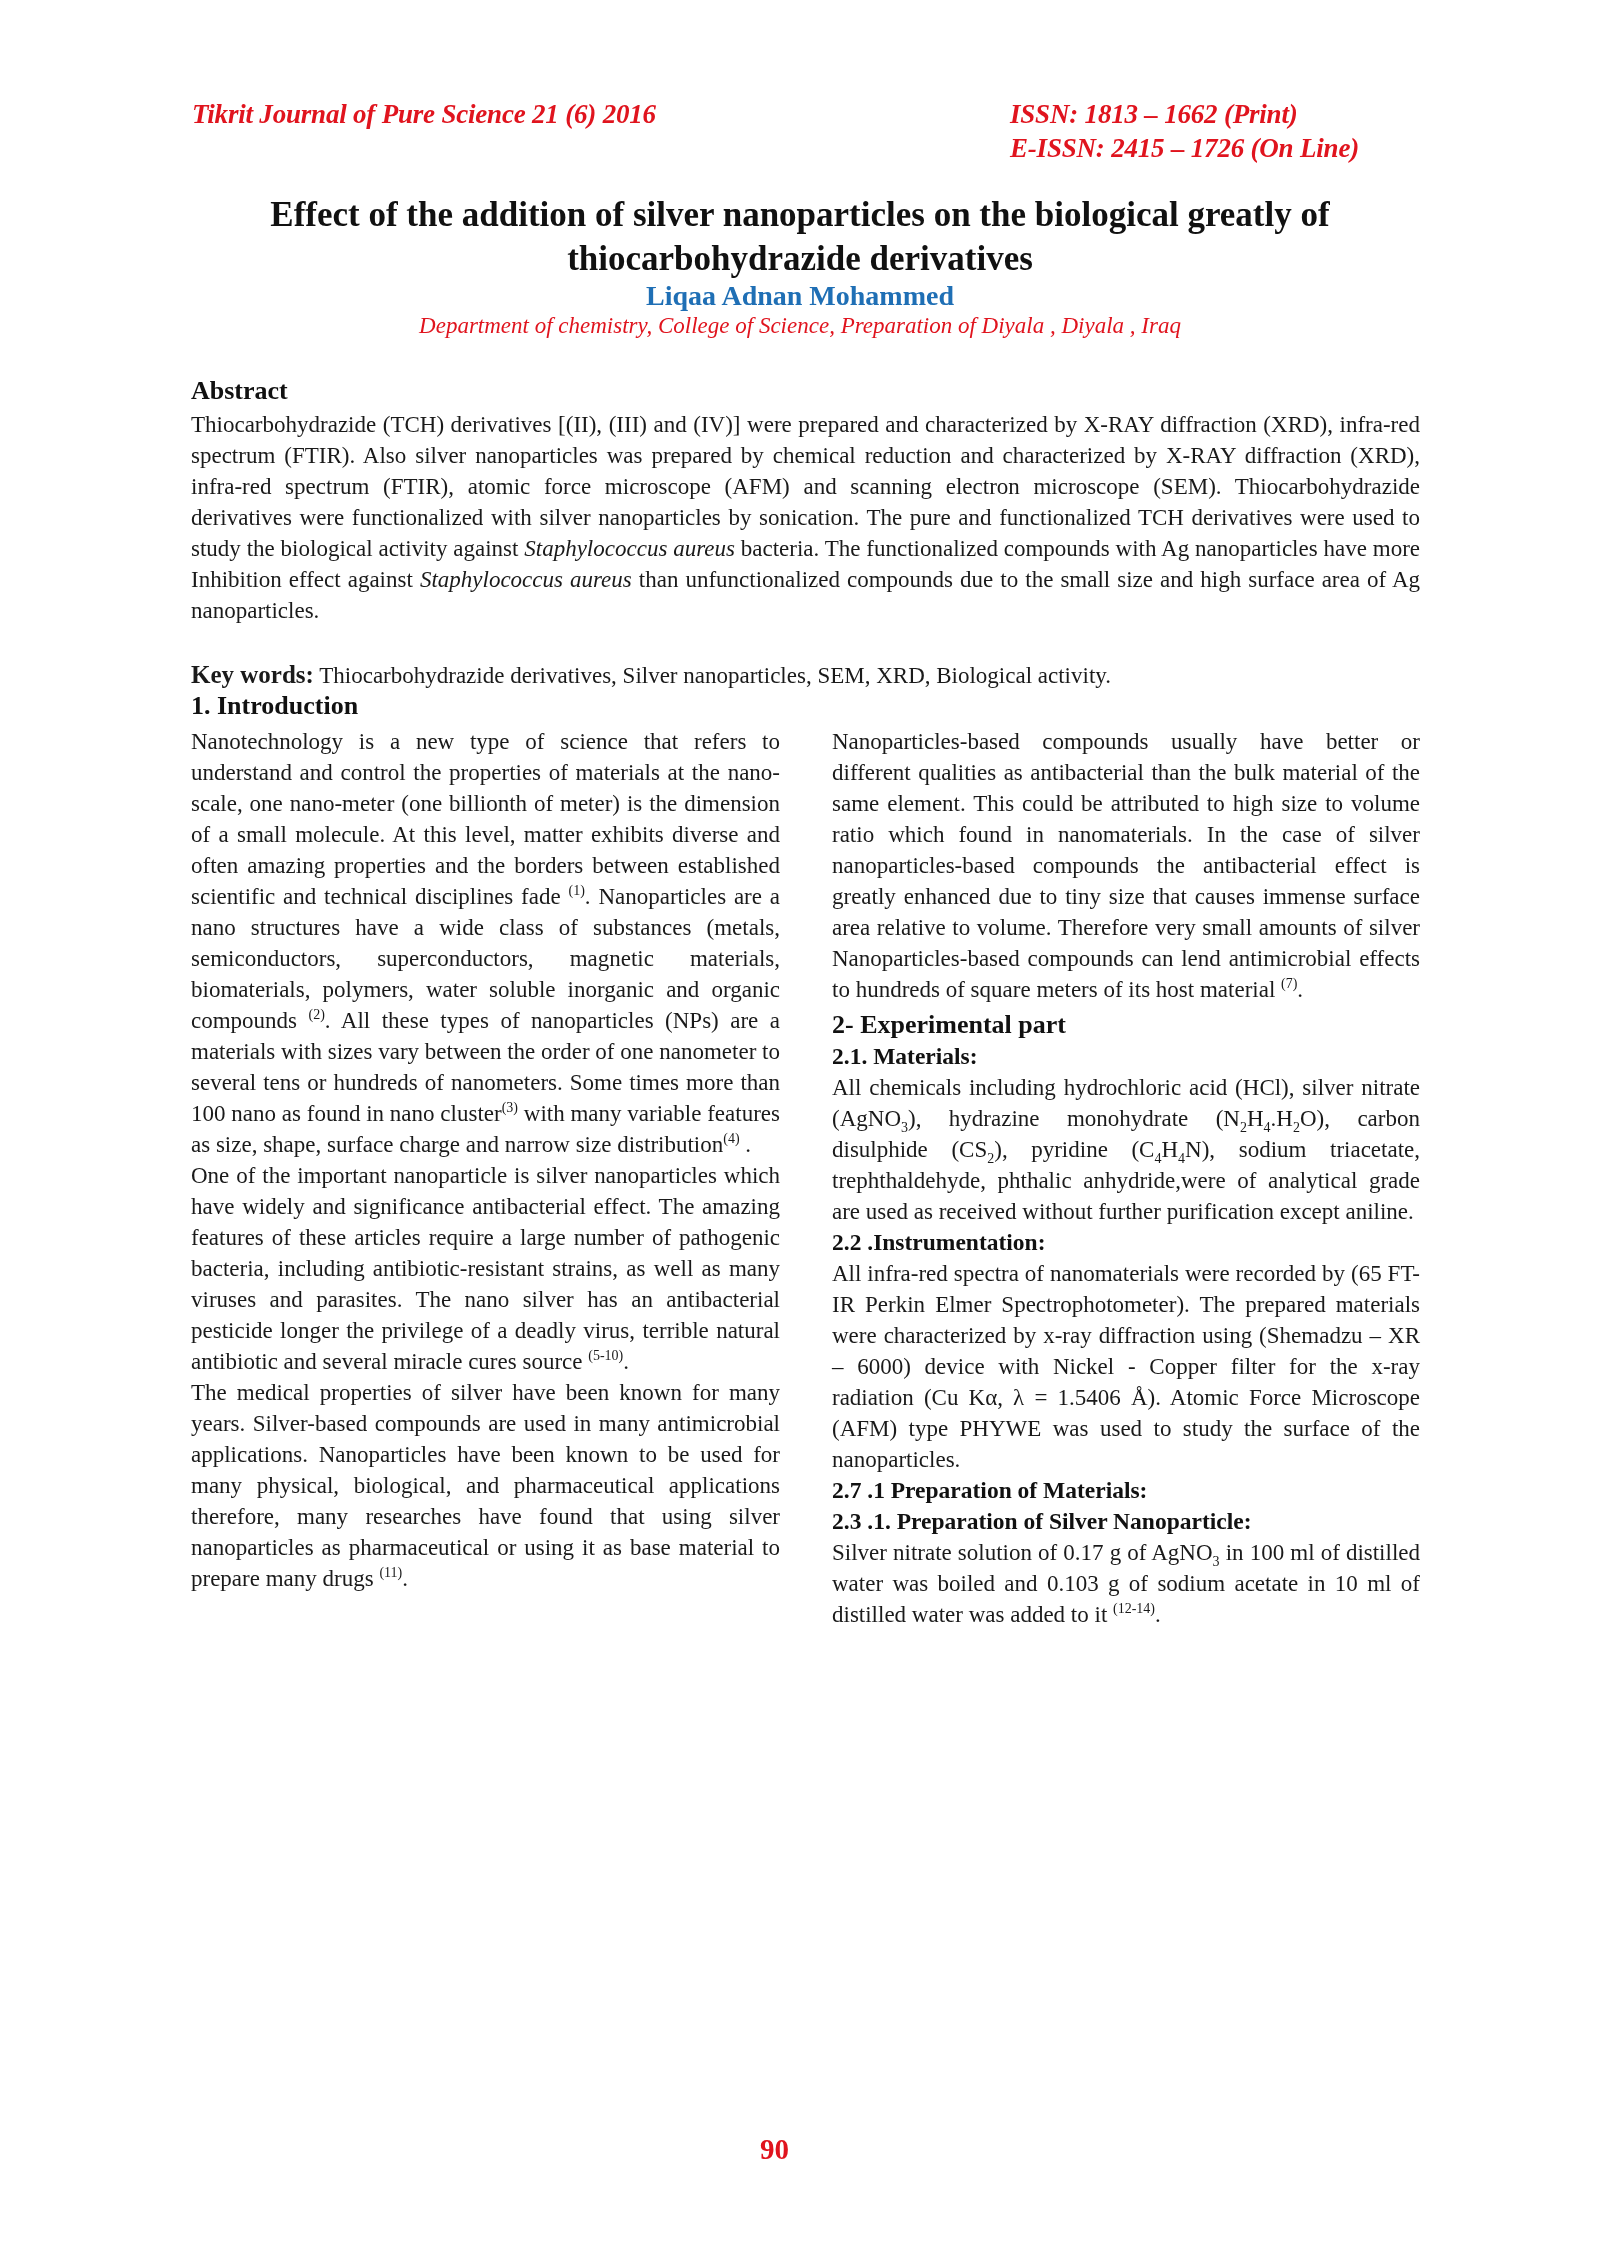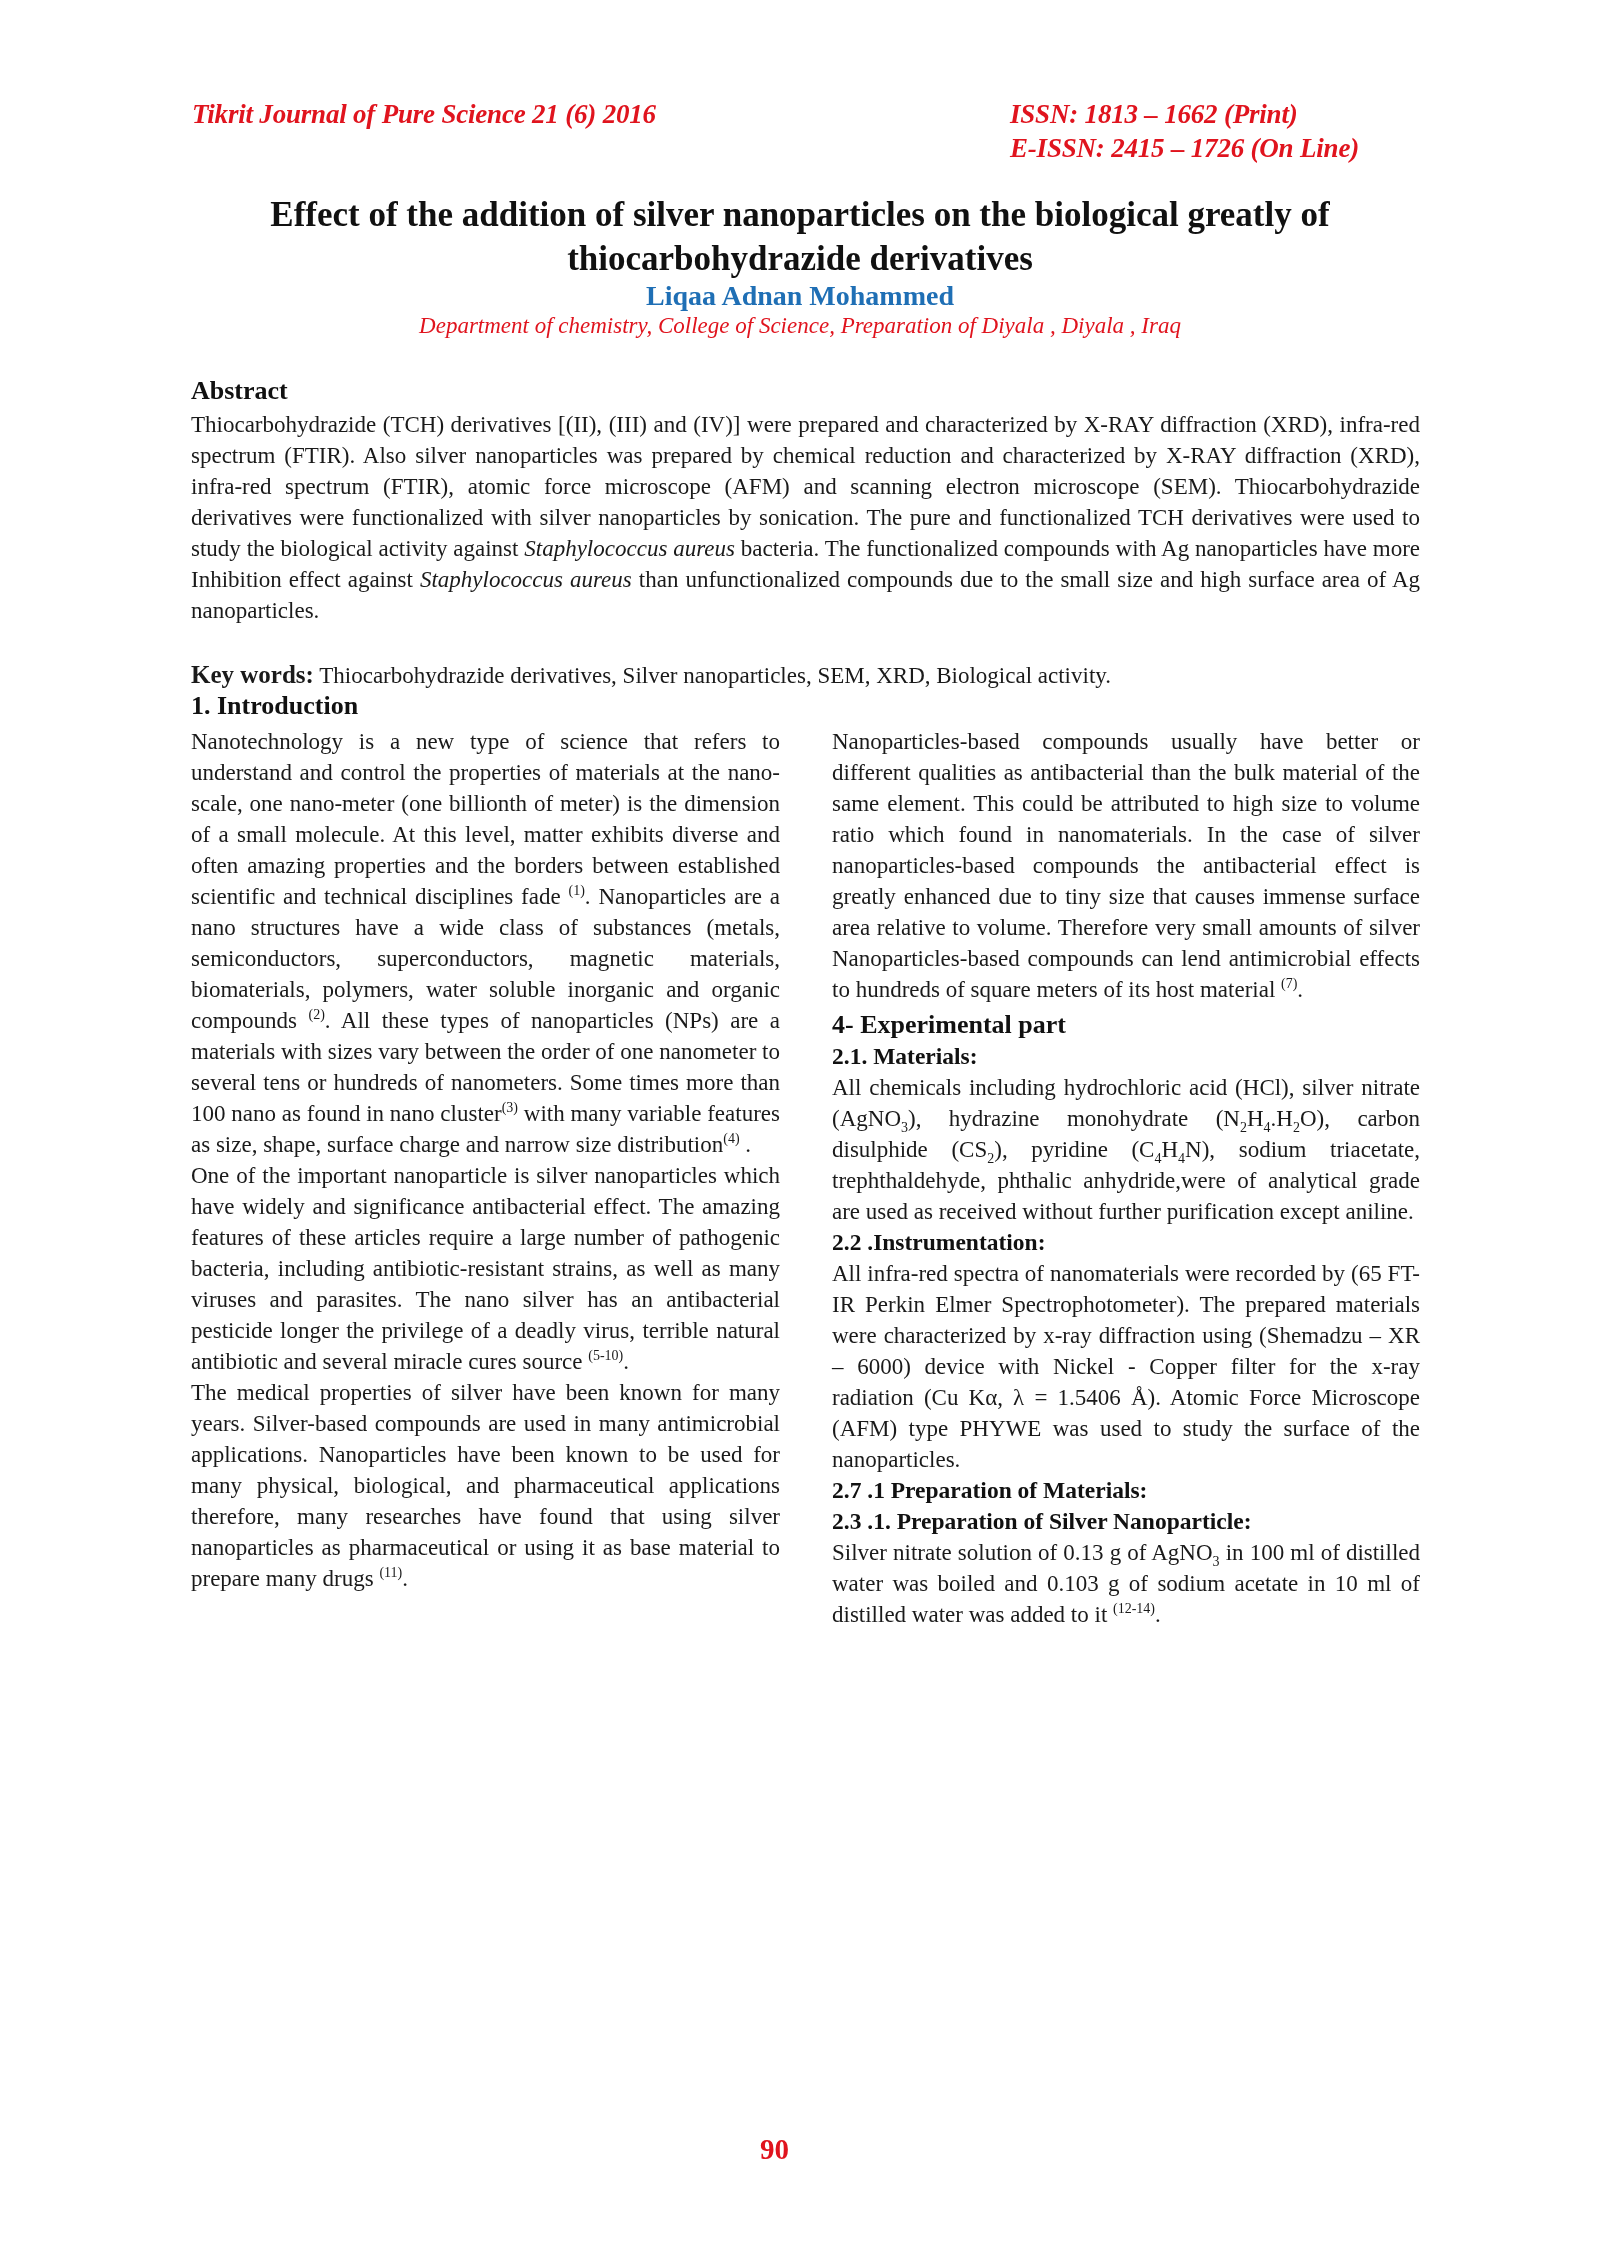--- a/index.html
+++ b/index.html
@@ -52,23 +52,23 @@
 <div class="abs h2" id="intro-head">1. Introduction</div>
 
 <div class="abs body col" id="col-left">
   <p><span>Nanotechnology is a new type of science that refers to understand and control the properties of materials at the nano-scale, one nano-meter (one billionth of meter) is the dimension of a small molecule. At this level, matter exhibits diverse and often amazing properties and the borders between established scientific and technical disciplines fade </span><sup>(1)</sup><span>. Nanoparticles are a nano structures have a wide class of substances (metals, semiconductors, superconductors, magnetic materials, biomaterials, polymers, water soluble inorganic and organic compounds </span><sup>(2)</sup><span>. All these types of nanoparticles (NPs) are a materials with sizes vary between the order of one nanometer to several tens or hundreds of nanometers. Some times more than 100 nano as found in nano cluster</span><sup>(3)</sup><span> with many variable features as size, shape, surface charge and narrow size distribution</span><sup>(4)</sup><span> .</span></p>
   <p><span>One of the important nanoparticle is silver nanoparticles which have widely and significance antibacterial effect. The amazing features of these articles require a large number of pathogenic bacteria, including antibiotic-resistant strains, as well as many viruses and parasites. The nano silver has an antibacterial pesticide longer the privilege of a deadly virus, terrible natural antibiotic and several miracle cures source </span><sup>(5-10)</sup><span>.</span></p>
   <p><span>The medical properties of silver have been known for many years. Silver-based compounds are used in many antimicrobial applications. Nanoparticles have been known to be used for many physical, biological, and pharmaceutical applications therefore, many researches have found that using silver nanoparticles as pharmaceutical or using it as base material to prepare many drugs </span><sup>(11)</sup><span>.</span></p>
 </div>
 
 <div class="abs body col" id="col-right">
   <p><span>Nanoparticles-based compounds usually have better or different qualities as antibacterial than the bulk material of the same element. This could be attributed to high size to volume ratio which found in nanomaterials. In the case of silver nanoparticles-based compounds the antibacterial effect is greatly enhanced due to tiny size that causes immense surface area relative to volume. Therefore very small amounts of silver Nanoparticles-based compounds can lend antimicrobial effects to hundreds of square meters of its host material </span><sup>(7)</sup><span>.</span></p>
-  <div class="h2">4- Experimental part</div>
+  <div class="h2">2- Experimental part</div>
   <div class="h3">2.1. Materials:</div>
   <p><span>All chemicals including hydrochloric acid (HCl), silver nitrate (AgNO</span><sub>3</sub><span>), hydrazine monohydrate (N</span><sub>2</sub><span>H</span><sub>4</sub><span>.H</span><sub>2</sub><span>O), carbon disulphide (CS</span><sub>2</sub><span>), pyridine (C</span><sub>4</sub><span>H</span><sub>4</sub><span>N), sodium triacetate, trephthaldehyde, phthalic anhydride,were of analytical grade are used as received without further purification except aniline.</span></p>
   <div class="h3">2.2 .Instrumentation:</div>
   <p>All infra-red spectra of nanomaterials were recorded by (65 FT-IR Perkin Elmer Spectrophotometer). The prepared materials were characterized by x-ray diffraction using (Shemadzu – XR – 6000) device with Nickel - Copper filter for the x-ray radiation (Cu Kα, λ = 1.5406 Å). Atomic Force Microscope (AFM) type PHYWE was used to study the surface of the nanoparticles.</p>
   <div class="h3">2.7 .1 Preparation of Materials:</div>
   <div class="h3">2.3 .1. Preparation of Silver Nanoparticle:</div>
-  <p><span>Silver nitrate solution of 0.13 g of AgNO</span><sub>3</sub><span> in 100 ml of distilled water was boiled and  0.103 g of sodium acetate in 10 ml of distilled water was added to it </span><sup>(12-14)</sup><span>.</span></p>
+  <p><span>Silver nitrate solution of 0.17 g of AgNO</span><sub>3</sub><span> in 100 ml of distilled water was boiled and  0.103 g of sodium acetate in 10 ml of distilled water was added to it </span><sup>(12-14)</sup><span>.</span></p>
 </div>
 
 <div class="abs" id="page-num">90</div>
 
 </body></html>

